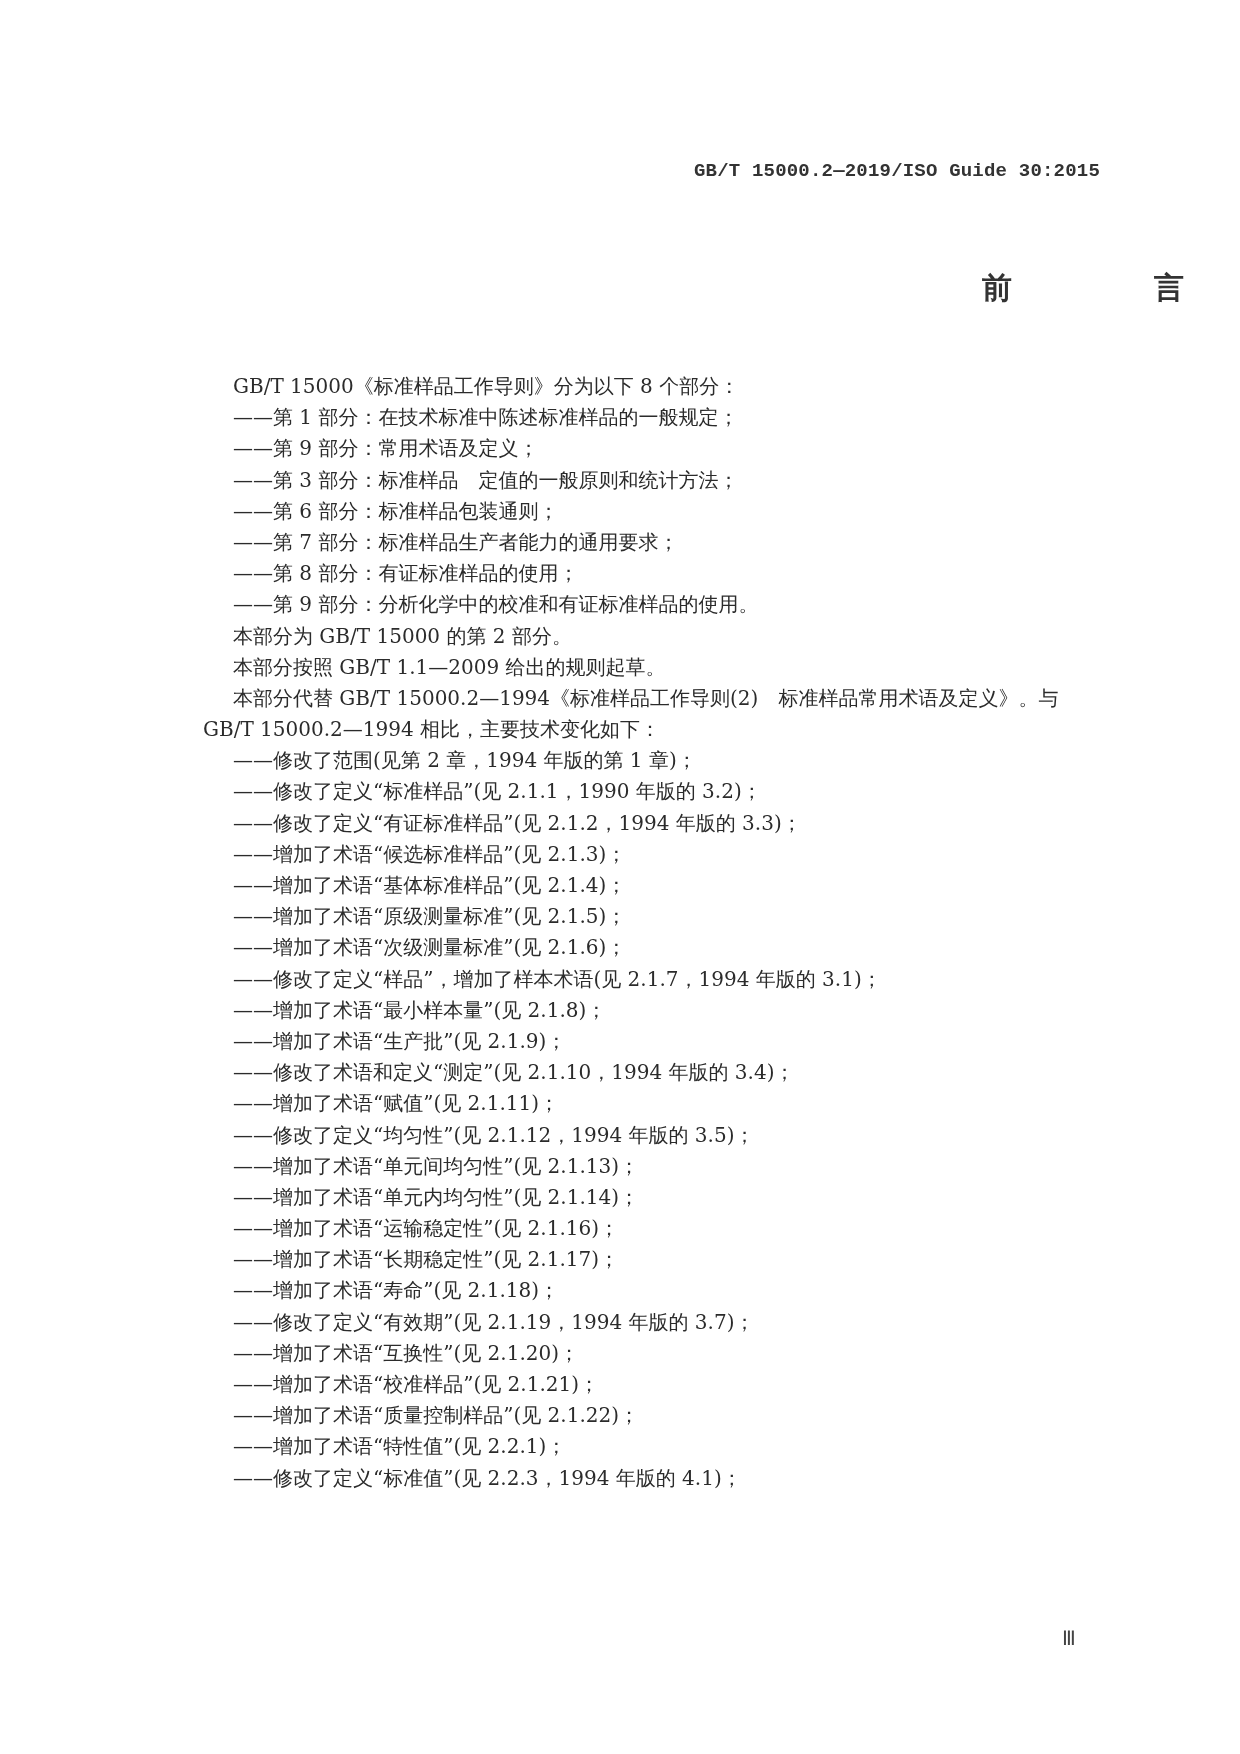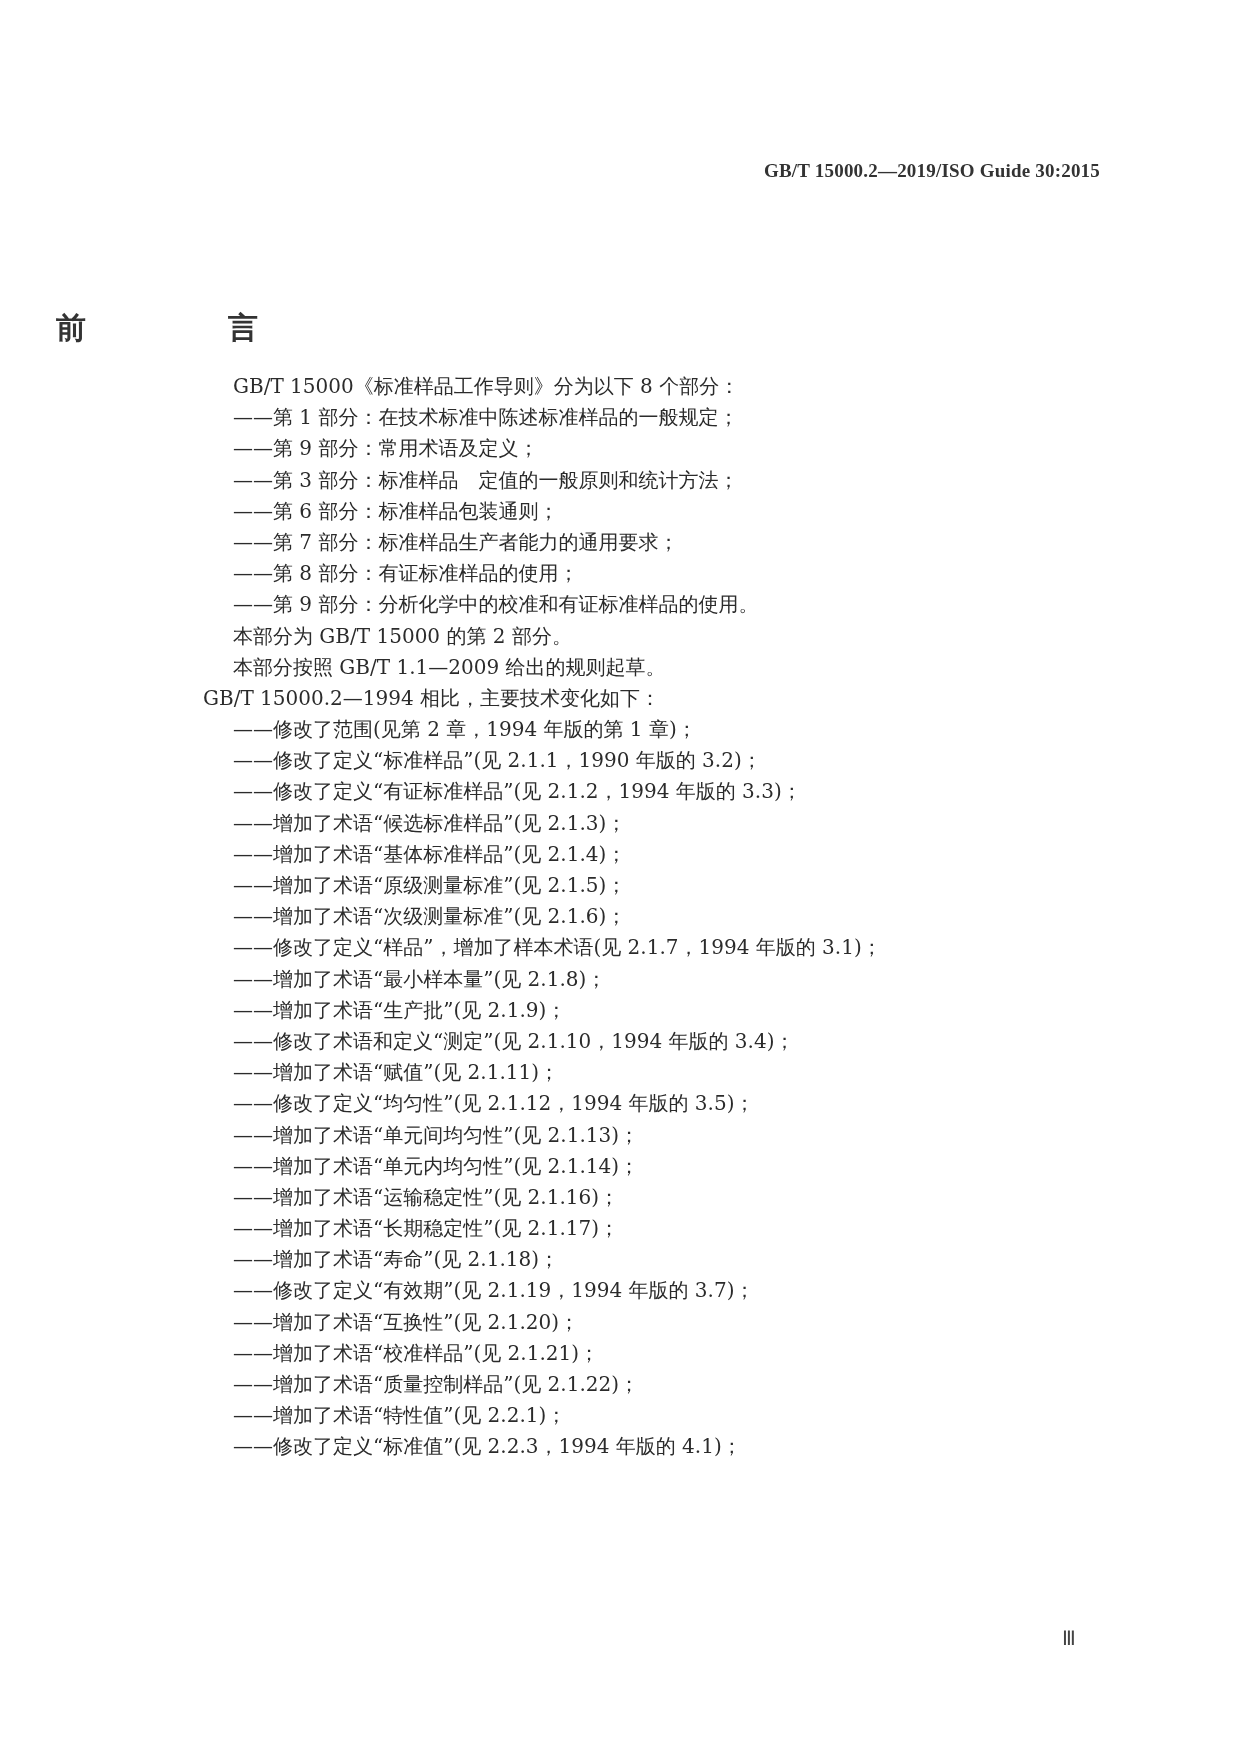--- a/index.html
+++ b/index.html
@@ -1,23 +1,23 @@
 <!DOCTYPE html>
 <html><head>
   <meta charset="utf-8">
   <style>
     html, body { margin: 0; padding: 0; background: #ffffff; }
     body { width: 1240px; height: 1754px; position: relative; overflow: hidden;
            font-family: "DejaVu Serif", "Liberation Serif", serif; color: #2b2b2b; }
     .header-code { position: absolute; right: 140px; top: 160px; font-size: 19px;
-                   font-family: Liberation Serif, serif; font-weight: bold;
+                   font-family: Liberation Mono, monospace; font-weight: bold;
                    letter-spacing: 0.2px; color: #333; white-space: nowrap; }
-    .page-title { position: absolute; left: 0; width: 1240px; top: 268px; text-align: left;
+    .page-title { position: absolute; left: 0; width: 1240px; top: 268px; text-align: right;
                   font-family: "DejaVu Sans", sans-serif; font-weight: bold; font-size: 30px;
-                  letter-spacing: 56px; color: #333; padding-left: 56px; box-sizing: border-box; margin-top: 40px; }
+                  letter-spacing: 56px; color: #333; padding-left: 56px; box-sizing: border-box; }
     .body { position: absolute; left: 155px; top: 371px; width: 945px; font-size: 20px; line-height: 31.2px; margin-left: 48px; }
     .line { white-space: nowrap; height: 31.2px; }
     .indent { padding-left: 30px; }
     .flush { padding-left: 0; }
     .page-number { position: absolute; left: 1062px; top: 1626px; font-size: 20px;
                    font-family: "Liberation Serif", serif; color: #444; }
   </style>
 </head>
 <body>
 
@@ -32,20 +32,21 @@
   <div class="line indent">——第 9 部分：常用术语及定义；</div>
   <div class="line indent">——第 3 部分：标准样品　定值的一般原则和统计方法；</div>
   <div class="line indent">——第 6 部分：标准样品包装通则；</div>
   <div class="line indent">——第 7 部分：标准样品生产者能力的通用要求；</div>
   <div class="line indent">——第 8 部分：有证标准样品的使用；</div>
   <div class="line indent">——第 9 部分：分析化学中的校准和有证标准样品的使用。</div>
 
   <div class="line indent">本部分为 GB/T 15000 的第 2 部分。</div>
   <div class="line indent">本部分按照 GB/T 1.1—2009 给出的规则起草。</div>
 
+  <div class="line indent">本部分代替 GB/T 15000.2—1994《标准样品工作导则(2)　标准样品常用术语及定义》。与</div>
   <div class="line flush">GB/T 15000.2—1994 相比，主要技术变化如下：</div>
 
   <div class="line indent">——修改了范围(见第 2 章，1994 年版的第 1 章)；</div>
   <div class="line indent">——修改了定义“标准样品”(见 2.1.1，1990 年版的 3.2)；</div>
   <div class="line indent">——修改了定义“有证标准样品”(见 2.1.2，1994 年版的 3.3)；</div>
   <div class="line indent">——增加了术语“候选标准样品”(见 2.1.3)；</div>
   <div class="line indent">——增加了术语“基体标准样品”(见 2.1.4)；</div>
   <div class="line indent">——增加了术语“原级测量标准”(见 2.1.5)；</div>
   <div class="line indent">——增加了术语“次级测量标准”(见 2.1.6)；</div>
   <div class="line indent">——修改了定义“样品”，增加了样本术语(见 2.1.7，1994 年版的 3.1)；</div>

